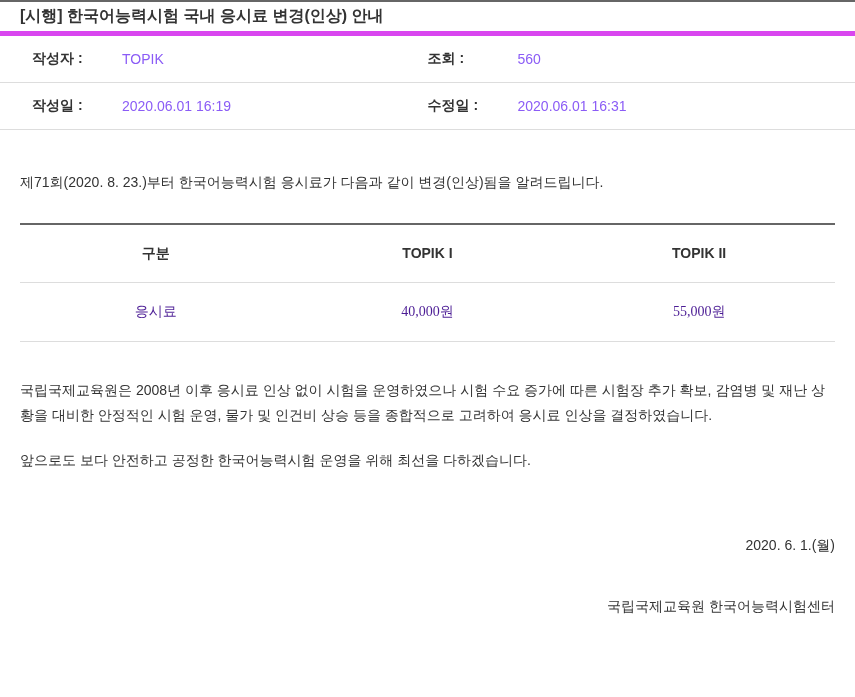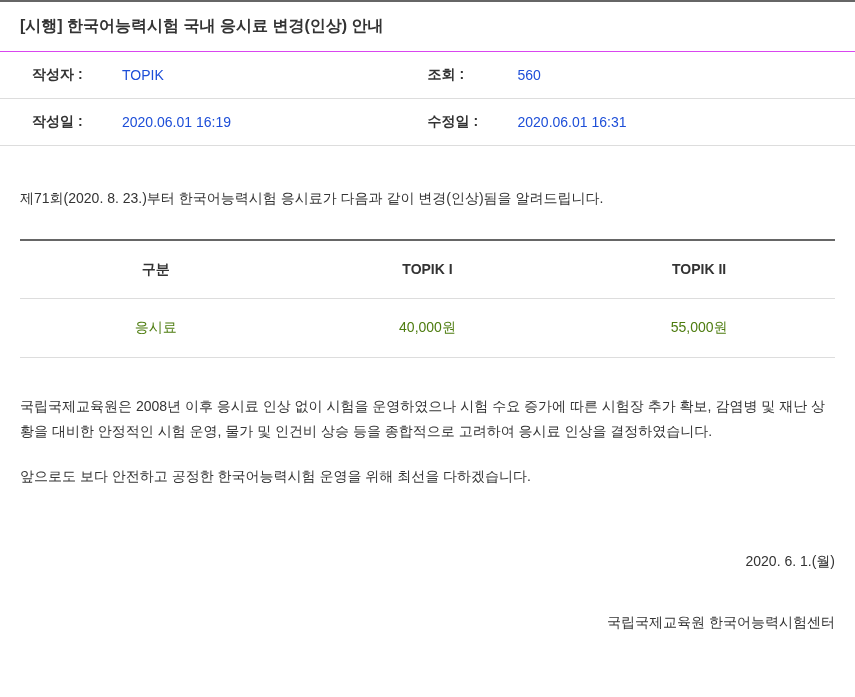--- a/index.html
+++ b/index.html
@@ -9,22 +9,22 @@
       color: #333;
       width: 855px;
       height: 697px;
       overflow: hidden;
     }
     .container {
       padding: 0;
     }
     .title-bar {
       border-top: 2px solid #666;
-      border-bottom: 1px solid #d946ef;
-      padding: 14px 20px;
+      border-bottom: 5px solid #d946ef;
+      padding: 4px 20px;
     }
     .title-bar h1 {
       font-size: 16px;
       font-weight: bold;
       color: #333;
     }
     .meta-row {
       display: flex;
       border-bottom: 1px solid #ddd;
       padding: 14px 32px;
@@ -39,21 +39,21 @@
     }
     .meta-cell.right {
       width: 50%;
     }
     .meta-label {
       color: #333;
       font-weight: bold;
       width: 90px;
     }
     .meta-value {
-      color: #1d4ed8;
+      color: #8b5cf6;
     }
     .content {
       padding: 40px 20px 0 20px;
       font-size: 14px;
       line-height: 1.8;
       color: #333;
     }
     .content p {
       margin-bottom: 20px;
     }
@@ -68,21 +68,22 @@
       padding: 16px 0;
       text-align: center;
       font-size: 14px;
       width: 33.33%;
     }
     .fee-table th {
       font-weight: bold;
       color: #333;
     }
     .fee-table td {
-      color: #4d7c0f;
+      color: #4c1d95;
+      font-family: Liberation Serif, serif;
     }
     .date-line {
       text-align: right;
       margin-top: 60px;
       color: #333;
     }
     .signer-line {
       text-align: right;
       margin-top: 36px;
       color: #333;

